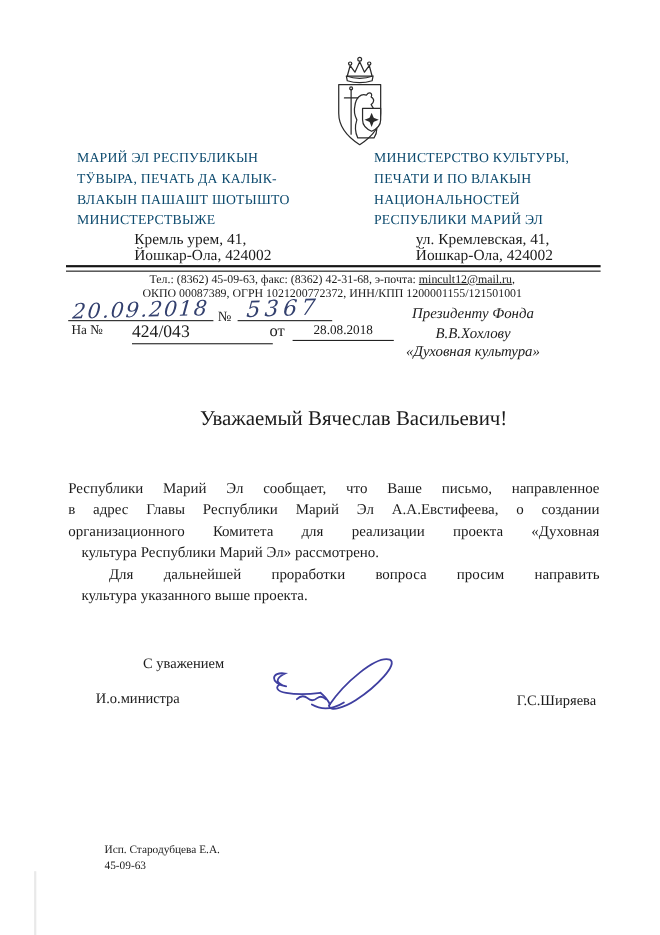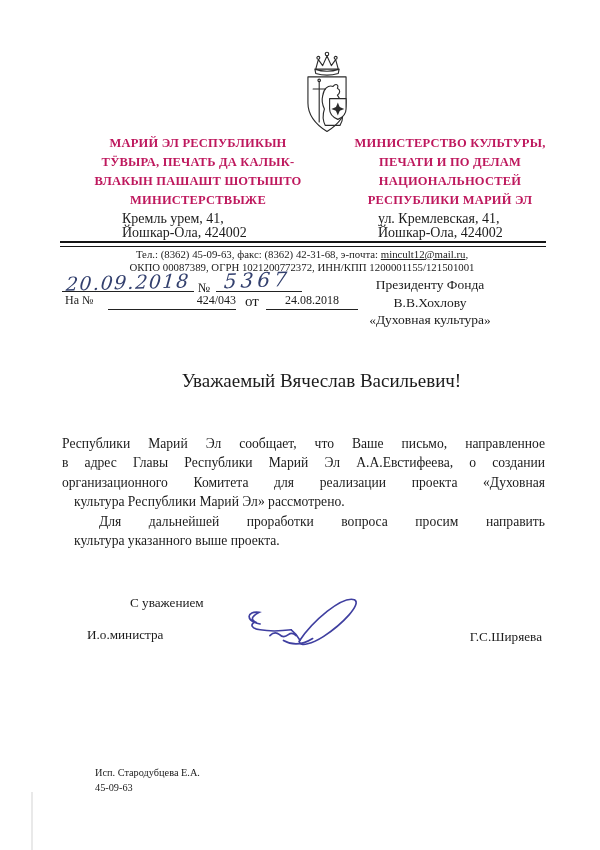--- a/index.html
+++ b/index.html
@@ -1,22 +1,22 @@
 <!DOCTYPE html>
 <html><head>
 <meta charset="utf-8">
 <style>
   html,body{margin:0;padding:0;background:#888;}
   .page{position:relative;width:600px;height:850px;background:#ffffff;overflow:hidden;
         font-family:"Liberation Serif",serif;color:#1b1b1b;margin:0 auto;}
 
   
   .emblem{position:absolute;left:301px;top:50px;width:52px;height:85px;}
-  .org{position:absolute;top:134px;text-align:center;font-weight:700;font-size:12.5px;
-       line-height:19px;letter-spacing:.2px;color:#be185d;}
+  .org{position:absolute;top:134px;text-align:left;font-weight:400;font-size:12.5px;
+       line-height:19px;letter-spacing:.2px;color:#0c4a6e;}
   .org span{display:block;}
   .org-left{left:70px;width:256px;}
   .org-right{left:340px;width:220px;}
   .addr{position:absolute;top:212px;font-size:14px;line-height:13.5px;text-align:left;}
   .addr span{display:block;}
   .addr-left{left:122px;width:160px;}
   .addr-right{left:378px;width:160px;}
   .rule-double{position:absolute;left:60px;top:241px;width:486px;height:3px;
                border-top:2.4px solid #161616;border-bottom:1.1px solid #161616;}
   .contacts{position:absolute;left:58px;top:248px;width:488px;text-align:center;
@@ -25,29 +25,29 @@
 
   
   .hand{position:absolute;font-family:"DejaVu Serif",serif;font-style:italic;color:#33406e;}
   .date-hand{left:66px;top:271px;font-size:19px;letter-spacing:1.5px;transform:rotate(-1.5deg) skewX(-6deg);}
   .num-hand{left:224px;top:268px;font-size:20px;letter-spacing:4px;transform:rotate(-2deg) skewX(-6deg);}
   .uline{position:absolute;border-bottom:1.2px solid #222;height:12px;}
   .u1{left:62px;top:279px;width:132px;}
   .u2{left:216px;top:279px;width:86px;}
   .num-sign{position:absolute;left:198px;top:280px;font-size:13px;}
   .ref-label{position:absolute;left:65px;top:293px;font-size:12px;}
-  .ref-num{position:absolute;left:108px;top:293px;width:128px;text-align:right;font-size:12px;
+  .ref-num{position:absolute;left:120px;top:293px;width:128px;text-align:left;font-size:16px;
            border-bottom:1.2px solid #222;padding-bottom:1px;}
   .from-label{position:absolute;left:245px;top:293px;font-size:15px;}
   .ref-date{position:absolute;left:266px;top:293px;width:92px;text-align:center;font-size:12px;
             border-bottom:1.2px solid #222;padding-bottom:1px;}
 
   .recipient{position:absolute;left:335px;top:276px;width:190px;text-align:center;
              font-size:13.5px;line-height:17.5px;}
-  .recipient span{display:block;}
+  .recipient span{display:block;font-style:italic;}
 
   .salutation{position:absolute;left:80px;top:370px;width:483px;text-align:center;font-size:19px;}
 
   
   .body{position:absolute;left:62px;top:434px;width:483px;font-size:13.6px;}
   .bline{height:19.4px;line-height:19.4px;text-align:justify;text-align-last:justify;
          text-justify:inter-word;overflow:hidden;}
   .bline.indent{text-indent:37px;}
   .bline.bleft{text-align-last:left;margin-left:12px;}
 
@@ -87,21 +87,21 @@
   </svg>
 
   <div class="org org-left">
     <span>МАРИЙ ЭЛ РЕСПУБЛИКЫН</span>
     <span>ТӰВЫРА, ПЕЧАТЬ ДА КАЛЫК-</span>
     <span>ВЛАКЫН ПАШАШТ ШОТЫШТО</span>
     <span>МИНИСТЕРСТВЫЖЕ</span>
   </div>
   <div class="org org-right">
     <span>МИНИСТЕРСТВО КУЛЬТУРЫ,</span>
-    <span>ПЕЧАТИ И ПО ДЕЛАМ</span>
+    <span>ПЕЧАТИ И ПО ВЛАКЫН</span>
     <span>НАЦИОНАЛЬНОСТЕЙ</span>
     <span>РЕСПУБЛИКИ МАРИЙ ЭЛ</span>
   </div>
 
   <div class="addr addr-left">
     <span>Кремль урем, 41,</span>
     <span>Йошкар-Ола, 424002</span>
   </div>
   <div class="addr addr-right">
     <span>ул. Кремлевская, 41,</span>
@@ -116,21 +116,21 @@
   </div>
 
   <div class="hand date-hand">20.09.2018</div>
   <div class="uline u1"></div>
   <div class="num-sign">№</div>
   <div class="hand num-hand">5367</div>
   <div class="uline u2"></div>
   <div class="ref-label">На №</div>
   <div class="ref-num">424/043</div>
   <div class="from-label">от</div>
-  <div class="ref-date">24.08.2018</div>
+  <div class="ref-date">28.08.2018</div>
 
   <div class="recipient">
     <span>Президенту Фонда</span>
     <span>В.В.Хохлову</span>
     <span>«Духовная культура»</span>
   </div>
 
   <div class="salutation">Уважаемый Вячеслав Васильевич!</div>
 
   <div class="body">

